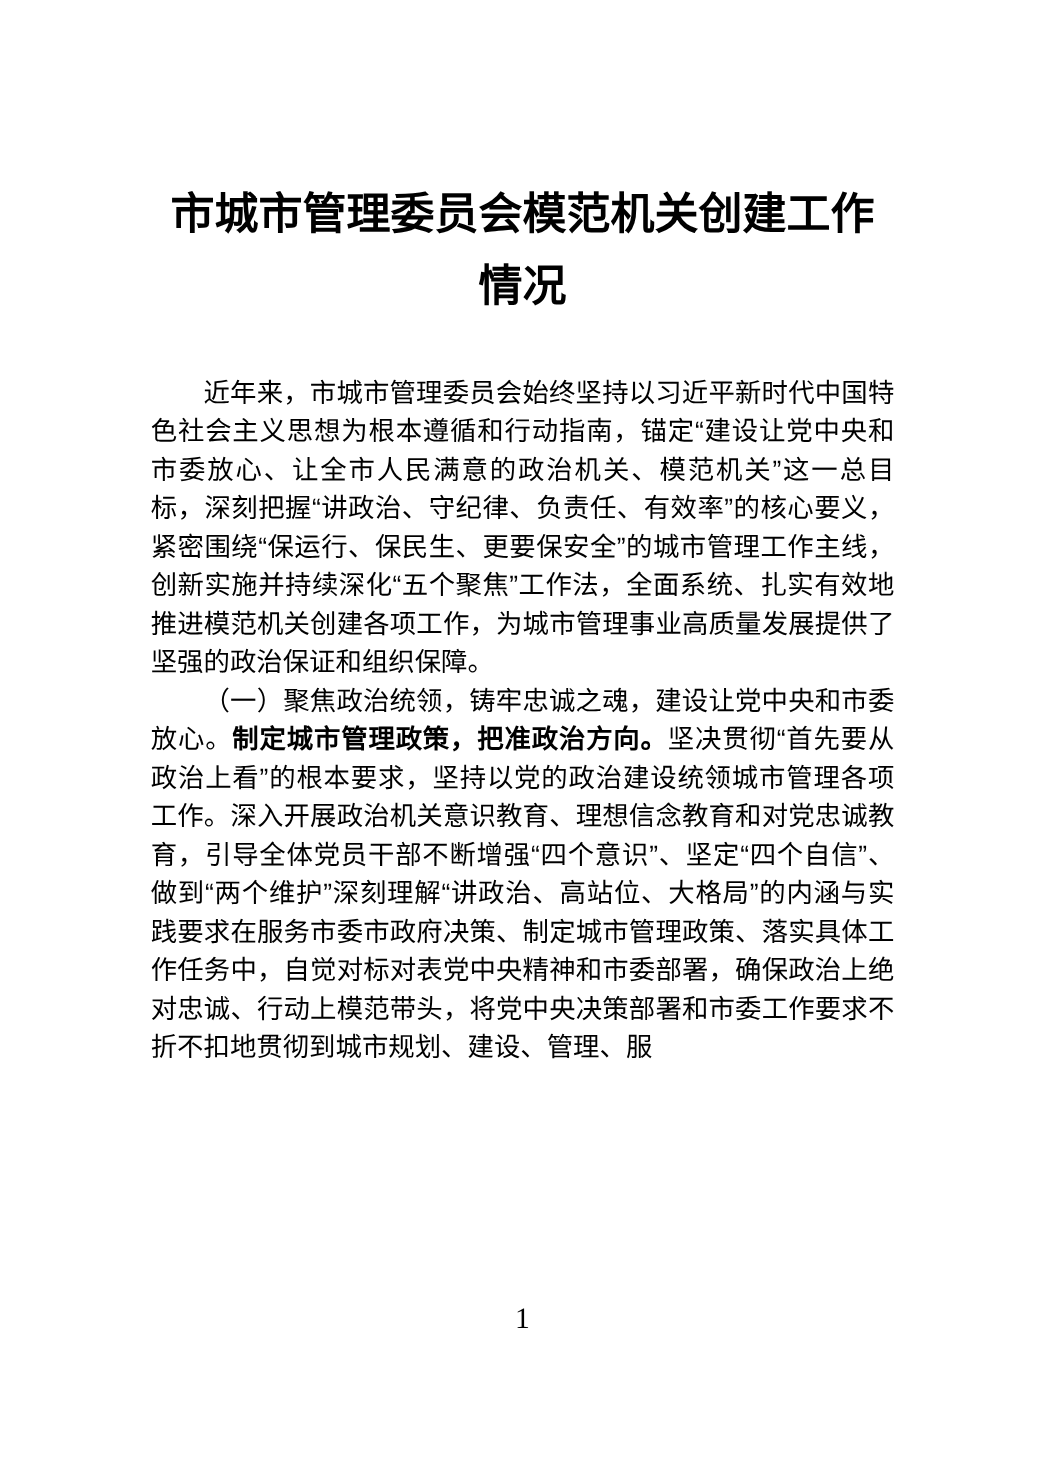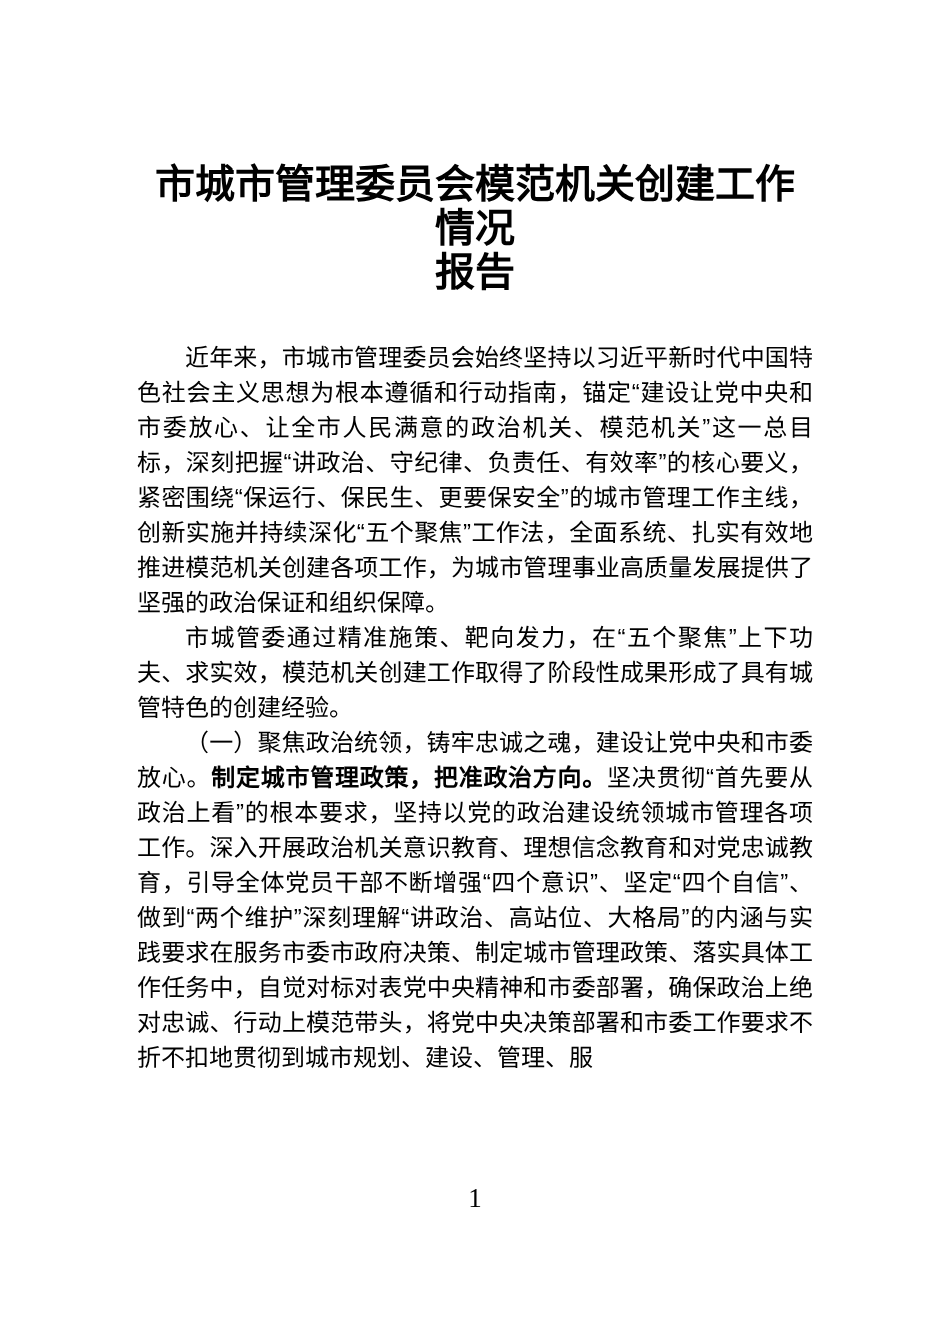--- a/index.html
+++ b/index.html
@@ -19,21 +19,21 @@
     box-sizing: border-box;
     padding: 162px 137px 0 137px;
     background: #ffffff;
     color: #000000;
     font-family: "Liberation Sans", "DejaVu Sans", sans-serif;
   }
   .doc-title {
     margin: 0 0 46px 0;
     font-size: 40px;
     font-weight: bold;
-    line-height: 44px;
+    line-height: 66px;
     text-align: center;
     letter-spacing: 0;
   }
   .title-line { display: block; }
   .doc-body {
     font-size: 24px;
     line-height: 35px;
     text-align: justify;
   }
   .doc-body p {
@@ -53,27 +53,25 @@
     color: #000000;
   }
 </style>
 </head>
 <body>
 
 <div class="page">
 
   <h1 class="doc-title">
     <span class="title-line">市城市管理委员会模范机关创建工作情况</span>
-    <span class="title-line">报告</span>
   </h1>
 
   <div class="doc-body">
     <p>近年来，市城市管理委员会始终坚持以习近平新时代中国特色社会主义思想为根本遵循和行动指南，锚定“建设让党中央和市委放心、让全市人民满意的政治机关、模范机关”这一总目标，深刻把握“讲政治、守纪律、负责任、有效率”的核心要义，紧密围绕“保运行、保民生、更要保安全”的城市管理工作主线，创新实施并持续深化“五个聚焦”工作法，全面系统、扎实有效地推进模范机关创建各项工作，为城市管理事业高质量发展提供了坚强的政治保证和组织保障。</p>
 
 
-    <p>市城管委通过精准施策、靶向发力，在“五个聚焦”上下功夫、求实效，模范机关创建工作取得了阶段性成果形成了具有城管特色的创建经验。</p>
 
     <p><span>（一）聚焦政治统领，铸牢忠诚之魂，建设让党中央和市委放心。</span><span class="bold-run">制定城市管理政策，把准政治方向。</span><span>坚决贯彻“首先要从政治上看”的根本要求，坚持以党的政治建设统领城市管理各项工作。深入开展政治机关意识教育、理想信念教育和对党忠诚教育，引导全体党员干部不断增强“四个意识”、坚定“四个自信”、做到“两个维护”深刻理解“讲政治、高站位、大格局”的内涵与实践要求在服务市委市政府决策、制定城市管理政策、落实具体工作任务中，自觉对标对表党中央精神和市委部署，确保政治上绝对忠诚、行动上模范带头，将党中央决策部署和市委工作要求不折不扣地贯彻到城市规划、建设、管理、服</span></p>
   </div>
 
   <div class="page-number">1</div>
 
 </div>
 
 </body></html>

